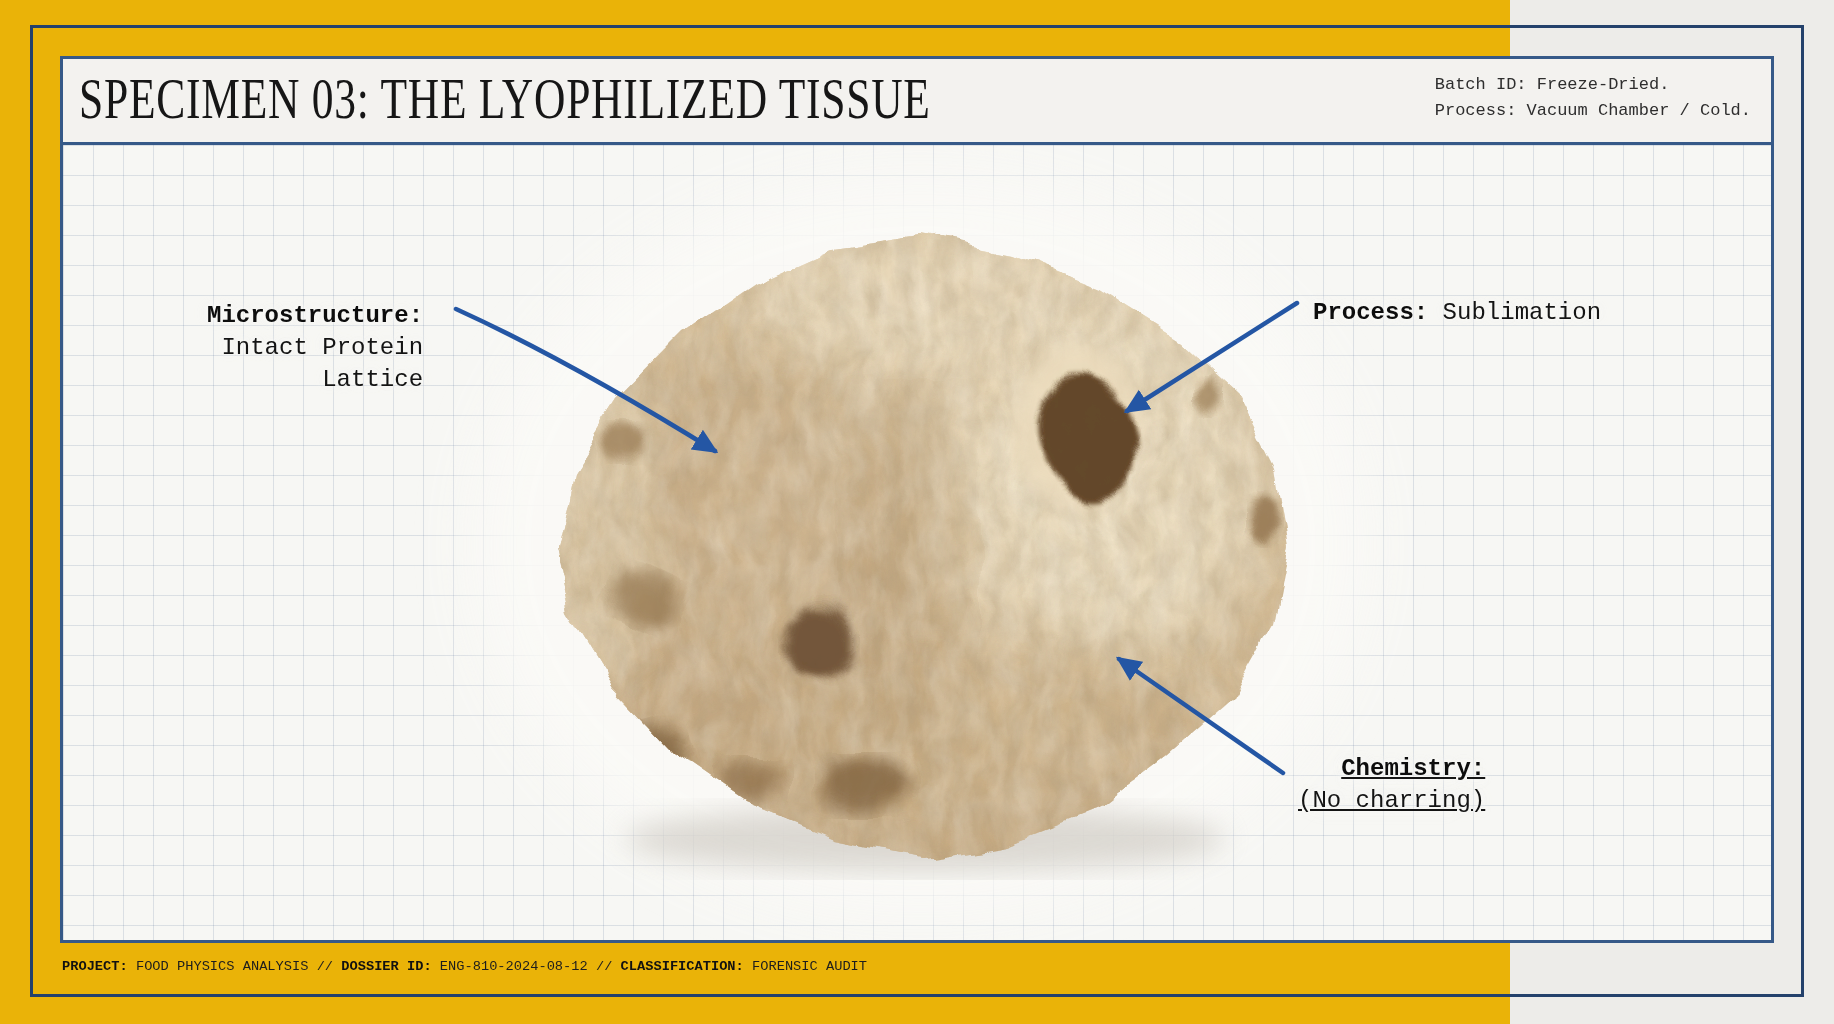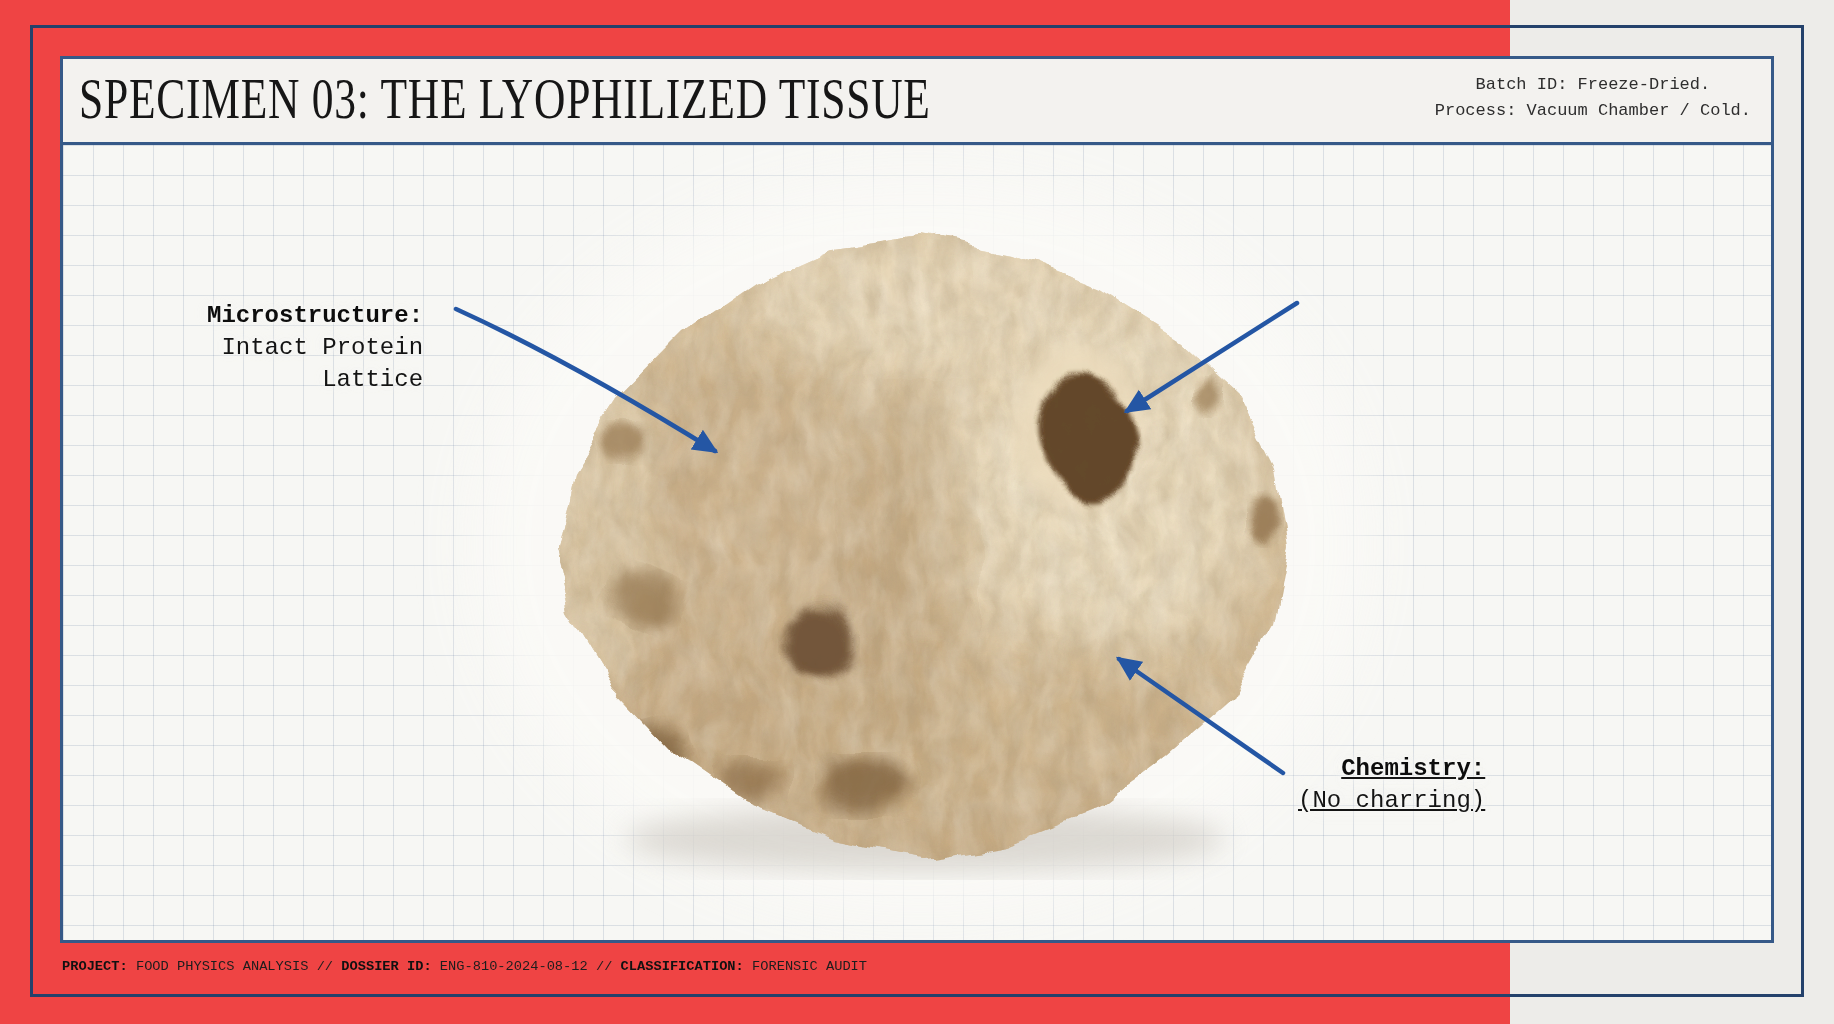--- a/index.html
+++ b/index.html
@@ -1,39 +1,39 @@
 <!DOCTYPE html>
 <html><head>
 <meta charset="utf-8">
 <style>
   html,body{margin:0;padding:0;}
   body{width:1834px;height:1024px;overflow:hidden;background:#edece9;
        font-family:"Liberation Mono","DejaVu Sans Mono",monospace;}
-  .page{position:relative;width:1510px;height:1024px;background:#ef4444;}
+  .page{position:relative;width:1510px;height:1024px;background:#eab308;}
 
   
   .outer-frame{position:absolute;left:30px;top:25px;width:1774px;height:972px;
        border:3px solid #24416b;box-sizing:border-box;}
   .header-box{position:absolute;left:60px;top:56px;width:1714px;height:89px;
        border:3px solid #365988;box-sizing:border-box;background:#f3f2ef;}
   .content-box{position:absolute;left:60px;top:145px;width:1714px;height:798px;
        border:3px solid #365988;border-top:none;box-sizing:border-box;
        background-color:#f7f7f4;
        background-image:
          linear-gradient(rgba(104,126,162,0.20) 1px, transparent 1px),
          linear-gradient(90deg, rgba(104,126,162,0.20) 1px, transparent 1px);
        background-size:30px 30px;}
 
   
   .title{position:absolute;left:16px;top:50%;transform:translateY(-54%) scaleX(.75);
        transform-origin:left center;white-space:nowrap;
        font-family:"Liberation Serif","DejaVu Serif",serif;
        font-size:58px;font-weight:400;color:#161616;letter-spacing:1px;}
   .title .num{font-variant-numeric:oldstyle-nums;font-feature-settings:"onum" 1;}
-  .header-meta{position:absolute;right:20px;top:13px;text-align:center;
+  .header-meta{position:absolute;right:20px;top:13px;text-align:left;
        font-size:17px;line-height:26px;color:#2e2e2e;}
 
   
   .annot{position:absolute;font-size:24px;line-height:32px;color:#141414;
        text-shadow:0 0 6px rgba(250,250,248,.95),0 0 12px rgba(250,250,248,.9),
                    0 0 20px rgba(250,250,248,.8);text-align:right;}
   .annot .lbl{font-weight:bold;color:#0d0d0d;}
   .annot span{white-space:pre;}
   .specimen-svg{position:absolute;left:0;top:0;width:1708px;height:795px;}
 
@@ -152,20 +152,21 @@
       <path d="M1220,628 L1056,514" fill="none" stroke="#2456a4" stroke-width="4.5" stroke-linecap="round" marker-end="url(#arr)"></path>
     </svg>
 
     <div class="annot" style="left:144px;top:155px;">
       <div><span class="lbl">Microstructure:</span><span></span></div>
       <div>Intact Protein</div>
       <div>Lattice</div>
     </div>
 
     <div class="annot" style="left:1250px;top:152px;">
+      <div><span class="lbl">Process:</span><span> Sublimation</span></div>
     </div>
 
     <div class="annot" style="left:1235px;top:608px;text-decoration:underline;">
       <div><span class="lbl">Chemistry:</span><span></span></div>
       <div>(No charring)</div>
     </div>
 
   </div>
 
   <div class="footer-line footer-left"><b>PROJECT:</b><span class="v"> FOOD PHYSICS ANALYSIS</span><span class="sep"> // </span><b>DOSSIER ID:</b><span class="v"> ENG-810-2024-08-12</span><span class="sep"> // </span><b>CLASSIFICATION:</b><span class="v"> FORENSIC AUDIT</span></div>

